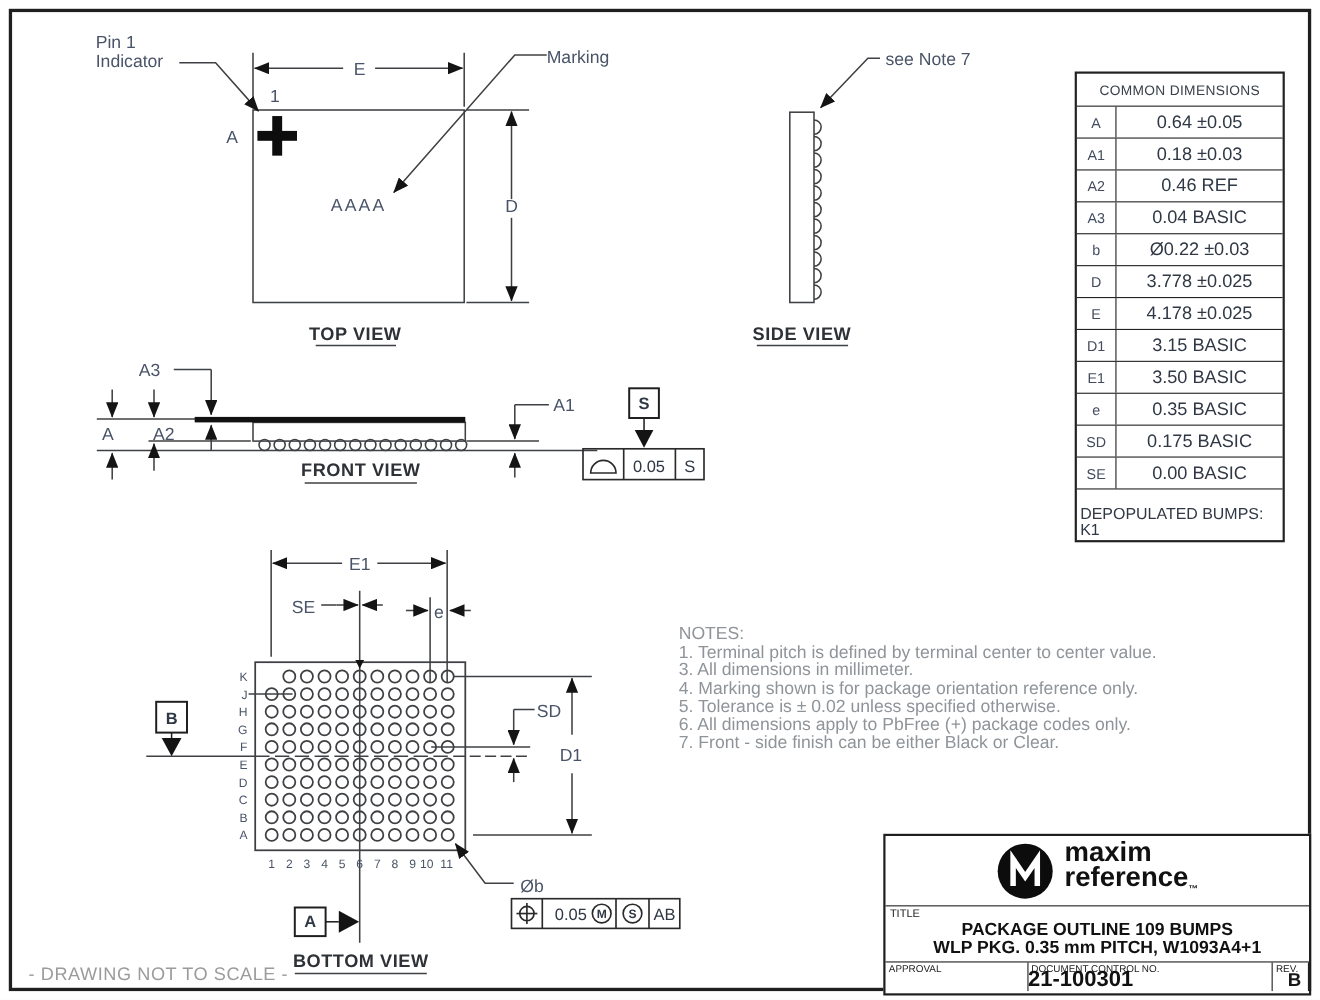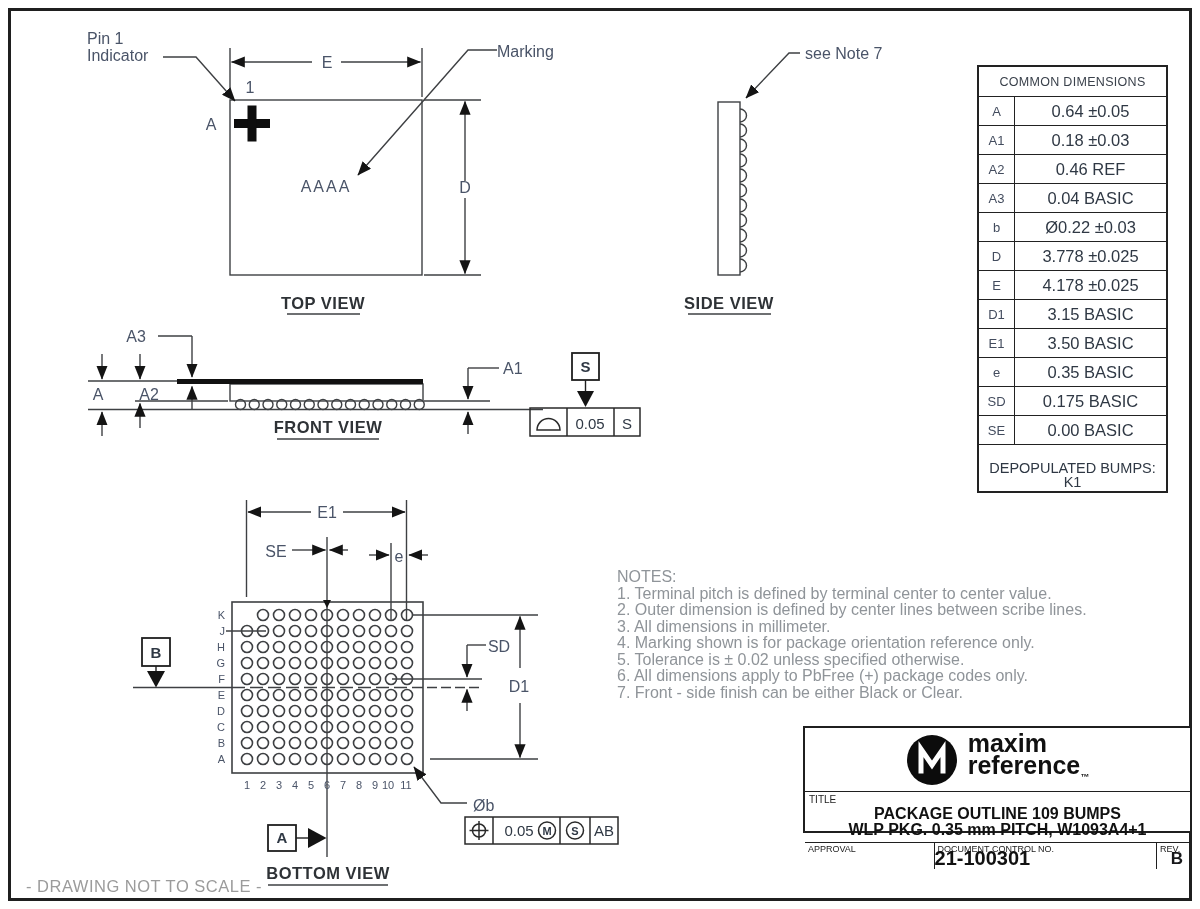--- a/index.html
+++ b/index.html
@@ -11,33 +11,33 @@
   .lbl{fill:#4a5468;font-size:16px;text-anchor:middle;}
   .lbl-s{fill:#4a5468;font-size:16px;text-anchor:start;}
   .vtitle{fill:#2e3236;font-size:16.5px;font-weight:bold;text-anchor:middle;letter-spacing:.5px;}
   .grid-lbl{fill:#4a5468;font-size:11px;text-anchor:middle;}
   .grid-lbl.end{text-anchor:end;}
   .fcf-txt{fill:#2f3844;font-size:15px;text-anchor:middle;}
   .datum-txt{fill:#2f3844;font-size:15px;text-anchor:middle;font-weight:bold;}
   .circ-txt{fill:#2f3844;font-size:11px;text-anchor:middle;font-weight:bold;}
   
   .dim-table{position:absolute;left:977px;top:65px;width:191px;border:2.5px solid #222;
-        box-sizing:border-box;background:#fff;color:#2f3844;text-align:center;}
+        box-sizing:border-box;background:#fff;color:#2f3844;}
   .dim-table .thead{height:29px;border-bottom:1.5px solid #222;display:flex;align-items:center;
         justify-content:center;font-size:12.5px;letter-spacing:.3px;color:#3a414b;}
   .trow{display:flex;height:28px;border-bottom:1.5px solid #222;}
   .tlbl{width:35px;border-right:1.5px solid #222;display:flex;align-items:center;
         justify-content:center;font-size:13px;color:#434c5e;flex:none;}
   .tval{flex:1;display:flex;align-items:center;justify-content:center;font-size:16.5px;}
   .tfoot{padding:2px 3px;font-size:14.5px;line-height:14px;color:#2f3844;margin-top:14px;}
   
   .notes{position:absolute;left:617px;top:569px;color:#8f9499;font-size:16px;line-height:16.5px;}
   .notes .note-line{white-space:nowrap;}
   
-  .title-block{position:absolute;left:803px;top:726px;width:389px;height:107px;
+  .title-block{position:absolute;left:803px;top:758px;width:389px;height:147px;
         border:2.5px solid #1f1f1f;box-sizing:border-box;background:#fff;color:#17181a;}
   .tb-logo-row{height:63px;border-bottom:1.5px solid #1f1f1f;display:flex;align-items:center;
         justify-content:center;gap:10px;}
   .brand-text{font-weight:bold;font-size:25px;line-height:22px;letter-spacing:0;color:#111;}
   .tm{font-size:9px;vertical-align:-6px;letter-spacing:0;}
   .tb-title-row{height:50px;border-bottom:1.5px solid #1f1f1f;position:relative;}
   .tb-title-label{position:absolute;left:4px;top:2px;font-size:10px;color:#222;}
   .tb-title-text{position:absolute;left:0;right:0;top:14px;text-align:center;
         font-size:16px;font-weight:bold;line-height:16px;color:#111;}
   .tb-bottom-row{height:26px;display:flex;}
@@ -442,21 +442,20 @@
     <div class="tfoot">
       <div>DEPOPULATED BUMPS:</div>
       <div>K1</div>
     </div>
   </div>
 
   <div class="notes">
     <div class="note-line">NOTES:</div>
     <div id="notes-list">
         <div class="note-line">1. Terminal pitch is defined by terminal center to center value.</div>
-        <div class="note-line">2. Outer dimension is defined by center lines between scribe lines.</div>
         <div class="note-line">3. All dimensions in millimeter.</div>
         <div class="note-line">4. Marking shown is for package orientation reference only.</div>
         <div class="note-line">5. Tolerance is ± 0.02 unless specified otherwise.</div>
         <div class="note-line">6. All dimensions apply to PbFree (+) package codes only.</div>
         <div class="note-line">7. Front - side finish can be either Black or Clear.</div>
       </div>
   </div>
 
   <div class="title-block">
     <div class="tb-logo-row">

